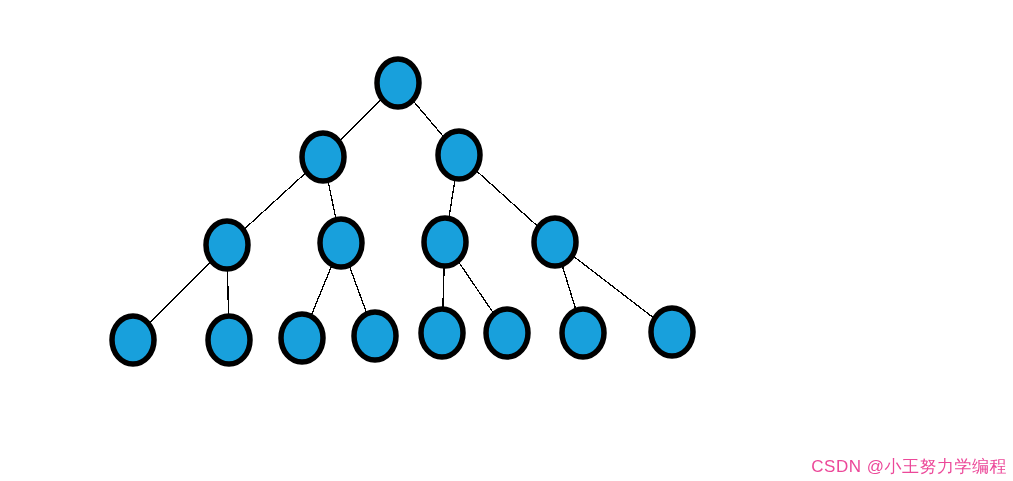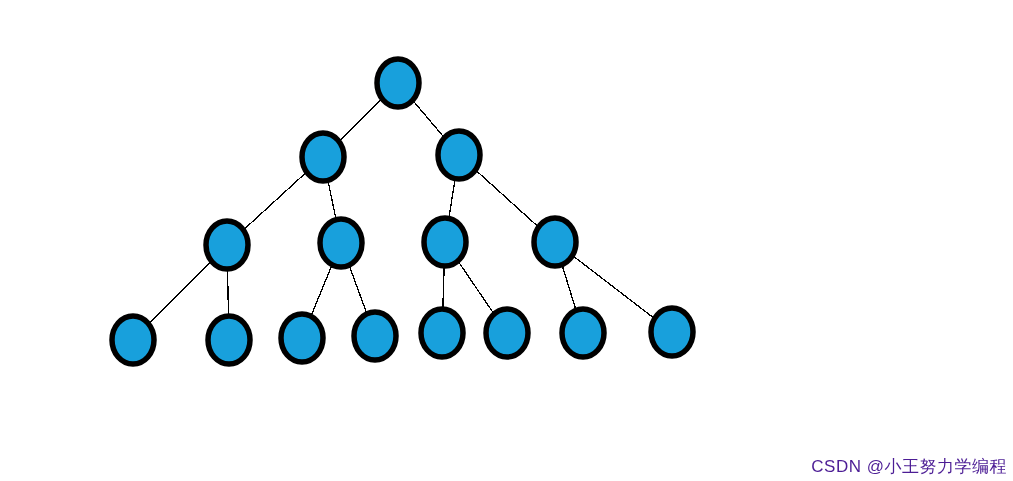--- a/index.html
+++ b/index.html
@@ -59,14 +59,14 @@
       <ellipse cx="555" cy="242" rx="21" ry="24" fill="#18A0DC" stroke="#000000" stroke-width="5.5"></ellipse>
       <ellipse cx="133" cy="340" rx="21" ry="24" fill="#18A0DC" stroke="#000000" stroke-width="5.5"></ellipse>
       <ellipse cx="229" cy="340" rx="21" ry="24" fill="#18A0DC" stroke="#000000" stroke-width="5.5"></ellipse>
       <ellipse cx="302" cy="338" rx="21" ry="24" fill="#18A0DC" stroke="#000000" stroke-width="5.5"></ellipse>
       <ellipse cx="375" cy="336" rx="21" ry="24" fill="#18A0DC" stroke="#000000" stroke-width="5.5"></ellipse>
       <ellipse cx="442" cy="333" rx="21" ry="24" fill="#18A0DC" stroke="#000000" stroke-width="5.5"></ellipse>
       <ellipse cx="507" cy="333" rx="21" ry="24" fill="#18A0DC" stroke="#000000" stroke-width="5.5"></ellipse>
       <ellipse cx="583" cy="333" rx="21" ry="24" fill="#18A0DC" stroke="#000000" stroke-width="5.5"></ellipse>
       <ellipse cx="672" cy="332" rx="21" ry="24" fill="#18A0DC" stroke="#000000" stroke-width="5.5"></ellipse>
     </svg>
-  <div class="watermark" style="color: #4c1d95;">CSDN @小王努力学编程</div>
+  <div class="watermark" style="color: #ec4899;">CSDN @小王努力学编程</div>
 </div>
 
 </body></html>

